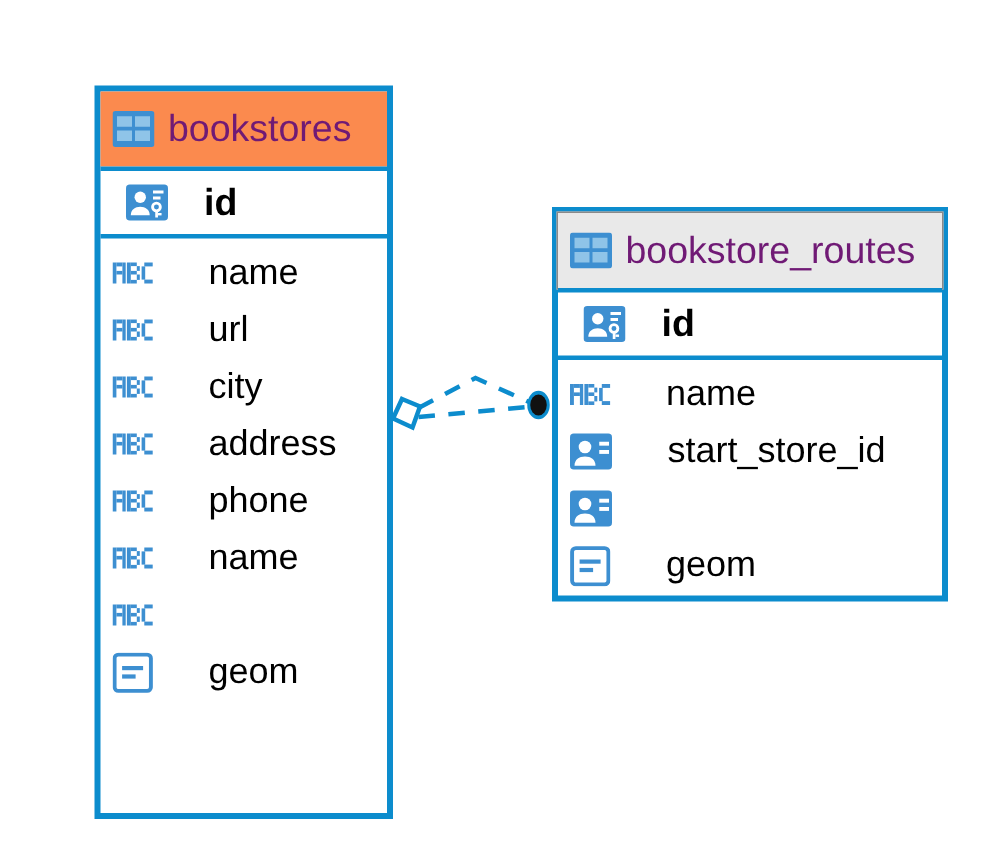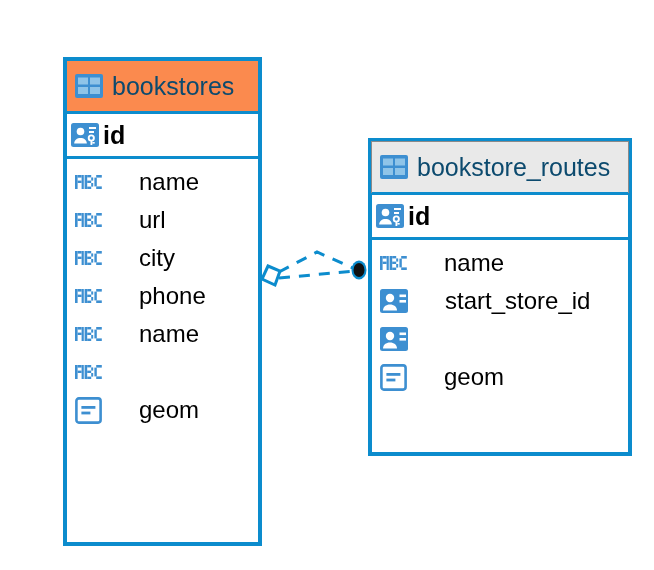--- a/index.html
+++ b/index.html
@@ -31,21 +31,21 @@
   #entity-bookstores {
     left: 63px;
     top: 57px;
     width: 199px;
     height: 489px;
   }
   #entity-bookstore-routes {
     left: 368px;
     top: 138px;
     width: 264px;
-    height: 318px;
+    height: 263px;
   }
 
   .entity-header {
     box-sizing: border-box;
     display: flex;
     align-items: center;
     height: 50px;
     padding-left: 8px;
     gap: 9px;
   }
@@ -53,32 +53,32 @@
     background: #fb8a4e;
   }
   .entity-header.plain {
     background: #e9e9e9;
     border: 1px solid #8a8a8a;
     margin: -1px;
     height: 52px;
   }
   .entity-title {
     font-size: 25px;
-    color: #0c4a6e;
+    color: #701a75;
     line-height: 1;
     white-space: nowrap;
   }
 
   .pk-row {
     box-sizing: border-box;
     display: flex;
     align-items: center;
     height: 48px;
-    padding-left: 4px;
-    gap: 4px;
+    padding-left: 17px;
+    gap: 24px;
     border-top: 3px solid #0c8ccd;
     border-bottom: 3px solid #0c8ccd;
   }
   .pk-row .col-name {
     font-size: 25px;
     font-weight: bold;
     color: #000000;
     line-height: 1;
   }
 
@@ -222,20 +222,40 @@
             <rect x="16.2" y="12" width="2" height="3.6"></rect>
               <rect x="12.2" y="15.6" width="4" height="2.4"></rect>
             <rect x="21.2" y="4" width="5.6" height="2.6"></rect>
               <rect x="19.4" y="6.6" width="2.4" height="8.8"></rect>
             <rect x="21.2" y="15.4" width="5.6" height="2.6"></rect>
           </g>
         </svg>
         <span class="col-name">city</span>
       </div>
 
+      <div class="attr-row">
+        <svg class="icon icon-abc" viewBox="0 0 27 22">
+          <g fill="#3d8fd1">
+            <rect x="0" y="4" width="2.6" height="14"></rect>
+              <rect x="2.6" y="4" width="4" height="2.6"></rect>
+            <rect x="6.6" y="4" width="2.2" height="14"></rect>
+              <rect x="2.6" y="9.6" width="4" height="2.4"></rect>
+            <rect x="9.6" y="4" width="2.6" height="14"></rect>
+              <rect x="12.2" y="4" width="4" height="2.4"></rect>
+            <rect x="16.2" y="6.4" width="2" height="3.2"></rect>
+              <rect x="12.2" y="9.6" width="4" height="2.4"></rect>
+            <rect x="16.2" y="12" width="2" height="3.6"></rect>
+              <rect x="12.2" y="15.6" width="4" height="2.4"></rect>
+            <rect x="21.2" y="4" width="5.6" height="2.6"></rect>
+              <rect x="19.4" y="6.6" width="2.4" height="8.8"></rect>
+            <rect x="21.2" y="15.4" width="5.6" height="2.6"></rect>
+          </g>
+        </svg>
+        <span class="col-name">address</span>
+      </div>
 
 
       <div class="attr-row">
         <svg class="icon icon-abc" viewBox="0 0 27 22">
           <g fill="#3d8fd1">
             <rect x="0" y="4" width="2.6" height="14"></rect>
               <rect x="2.6" y="4" width="4" height="2.6"></rect>
             <rect x="6.6" y="4" width="2.2" height="14"></rect>
               <rect x="2.6" y="9.6" width="4" height="2.4"></rect>
             <rect x="9.6" y="4" width="2.6" height="14"></rect>

